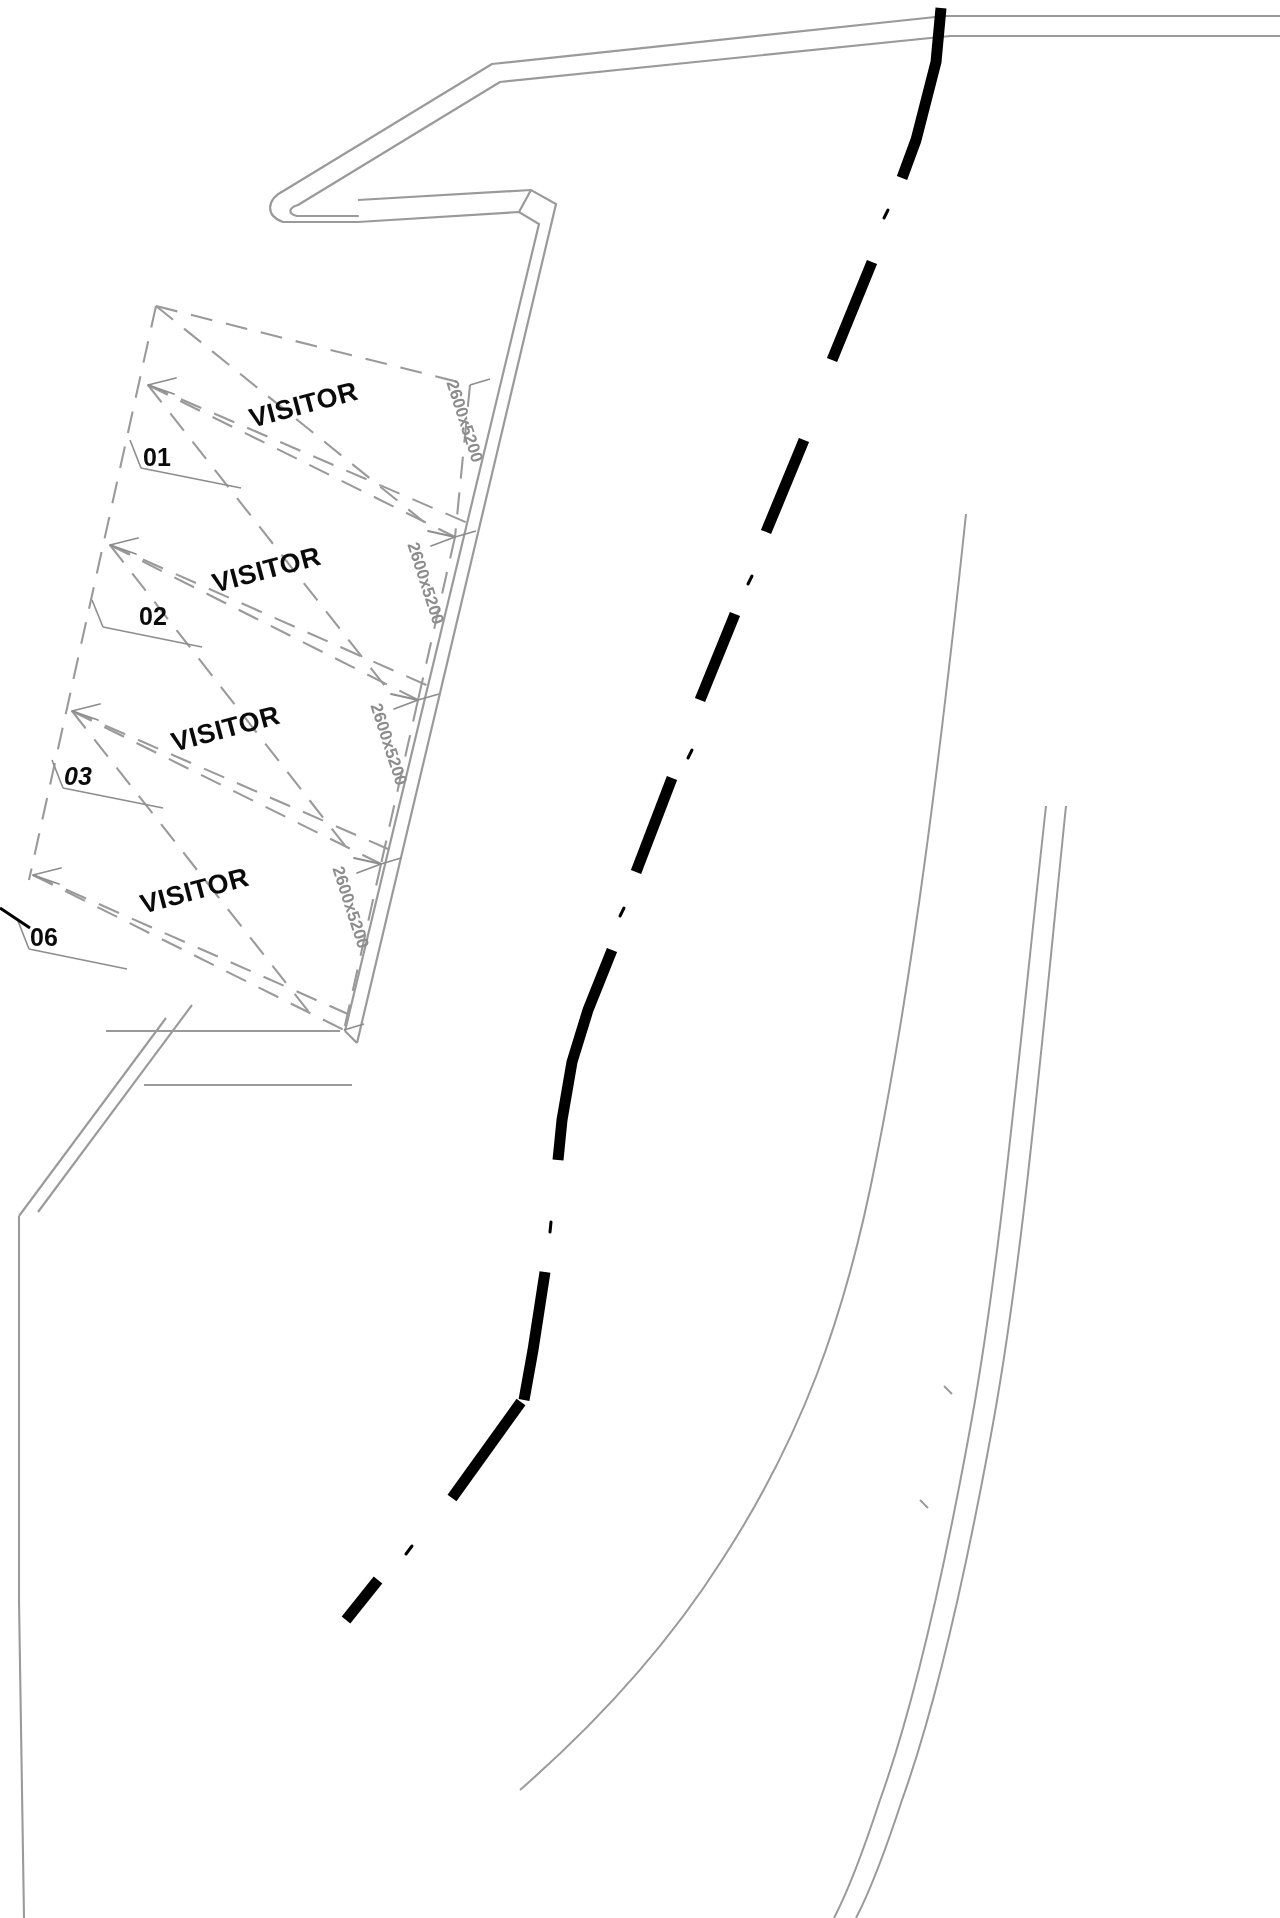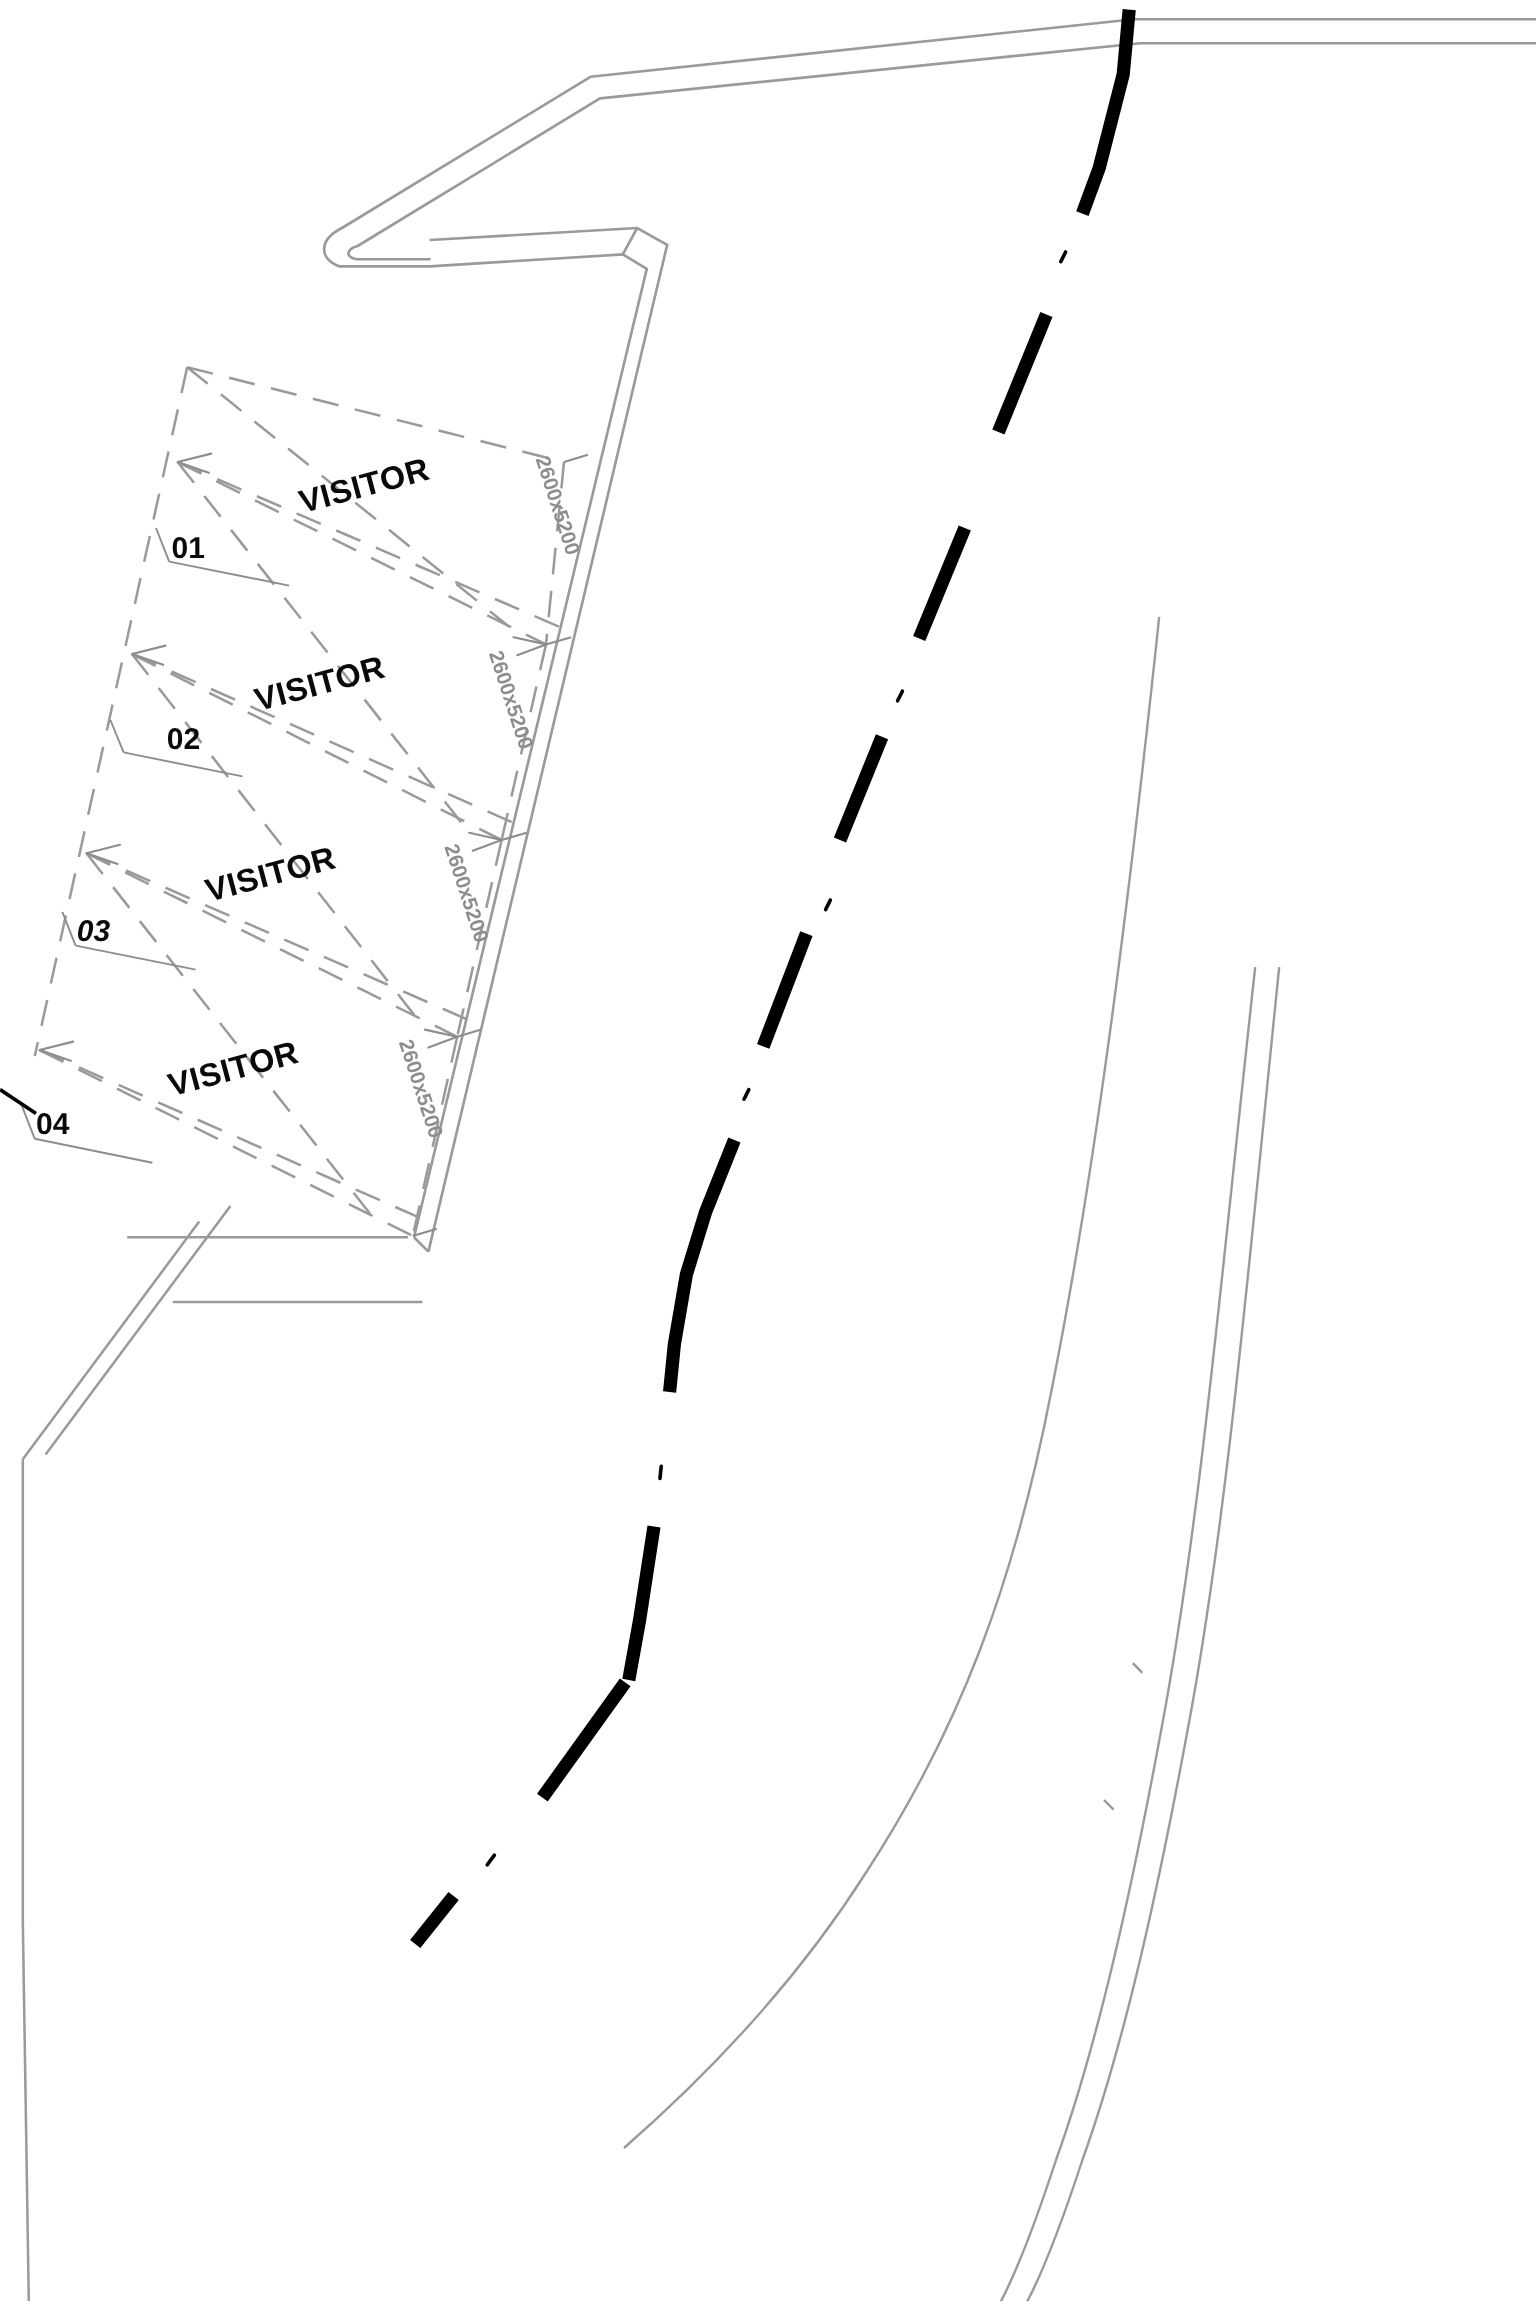--- a/index.html
+++ b/index.html
@@ -201,16 +201,16 @@
 
   <div class="lbl bay-text" style="left:213px; top:569px; transform: rotate(-15deg); transform-origin: 0 50%;">VISITOR</div>
   <div class="lbl bay-num" style="left:104px; top:602px;margin-left:35px;">02</div>
   <div class="lbl dim-text" style="left:412px; top:533px; transform: rotate(72deg); transform-origin: 0 50%;">2600x5200</div>
 
   <div class="lbl bay-text" style="left:172px; top:728px; transform: rotate(-15deg); transform-origin: 0 50%;">VISITOR</div>
   <div class="lbl bay-num" style="left:64px; top:762px;font-style:italic;">03</div>
   <div class="lbl dim-text" style="left:375px; top:694px; transform: rotate(72deg); transform-origin: 0 50%;">2600x5200</div>
 
   <div class="lbl bay-text" style="left:141px; top:890px; transform: rotate(-15deg); transform-origin: 0 50%;">VISITOR</div>
-  <div class="lbl bay-num" style="left:30px; top:923px;">04</div>
+  <div class="lbl bay-num" style="left:30px; top:923px;">06</div>
   <div class="lbl dim-text" style="left:337px; top:857px; transform: rotate(72deg); transform-origin: 0 50%;">2600x5200</div>
 
 </div>
 
 </body></html>

